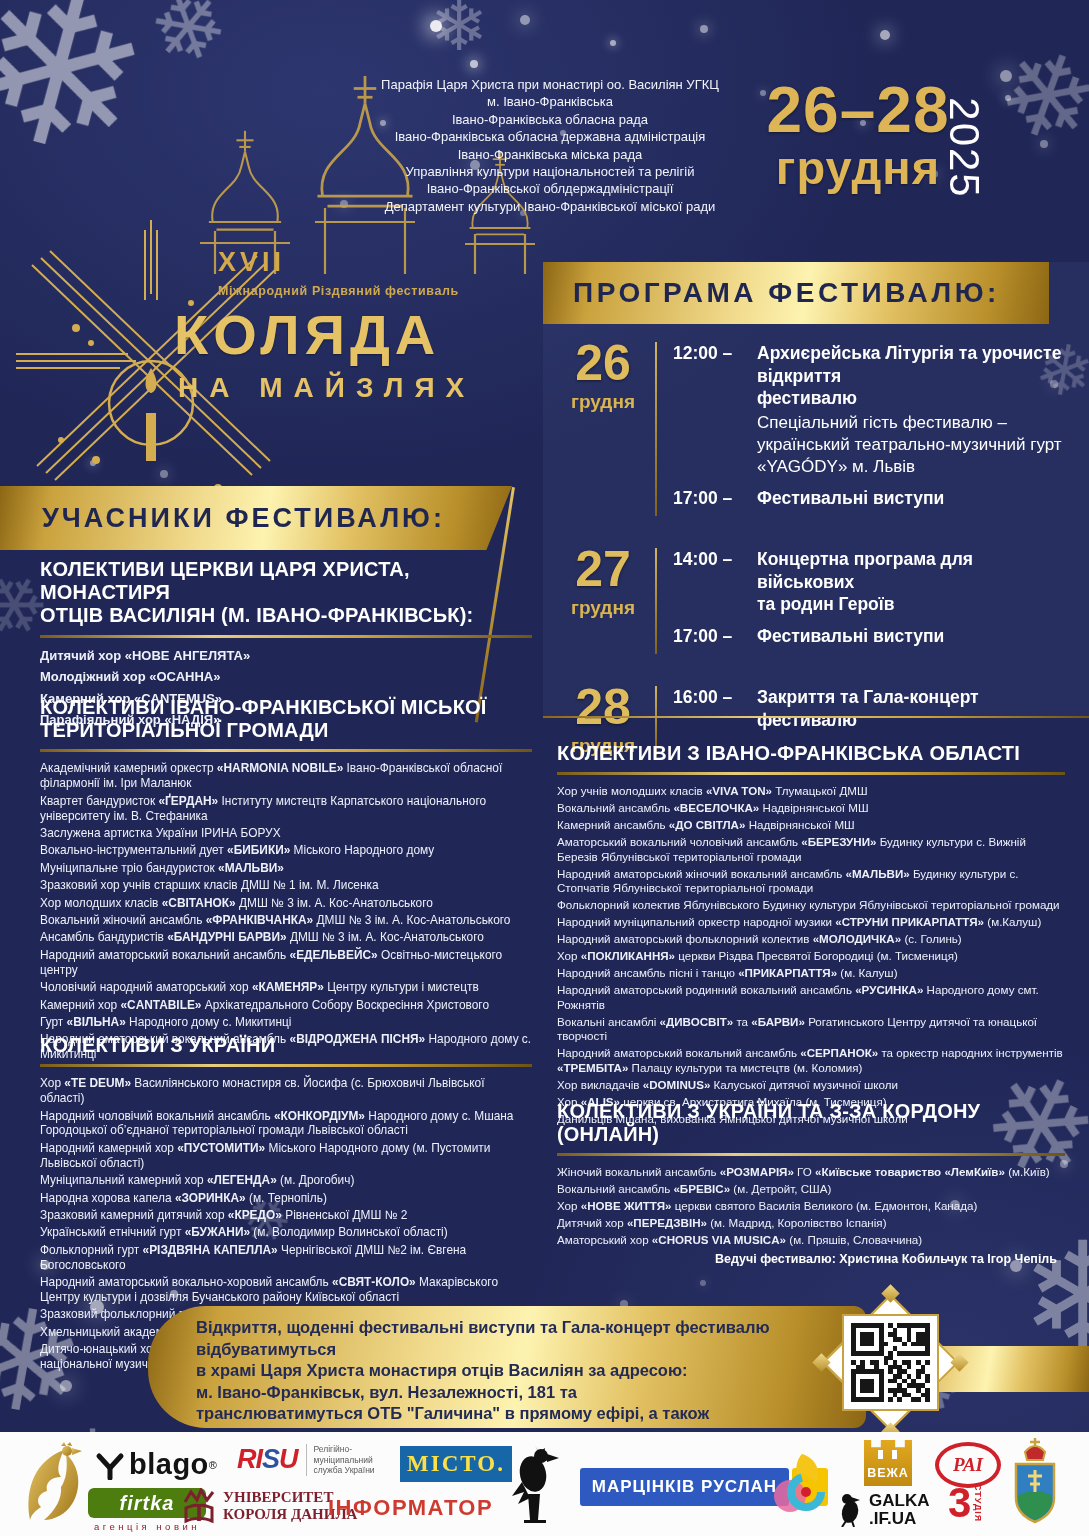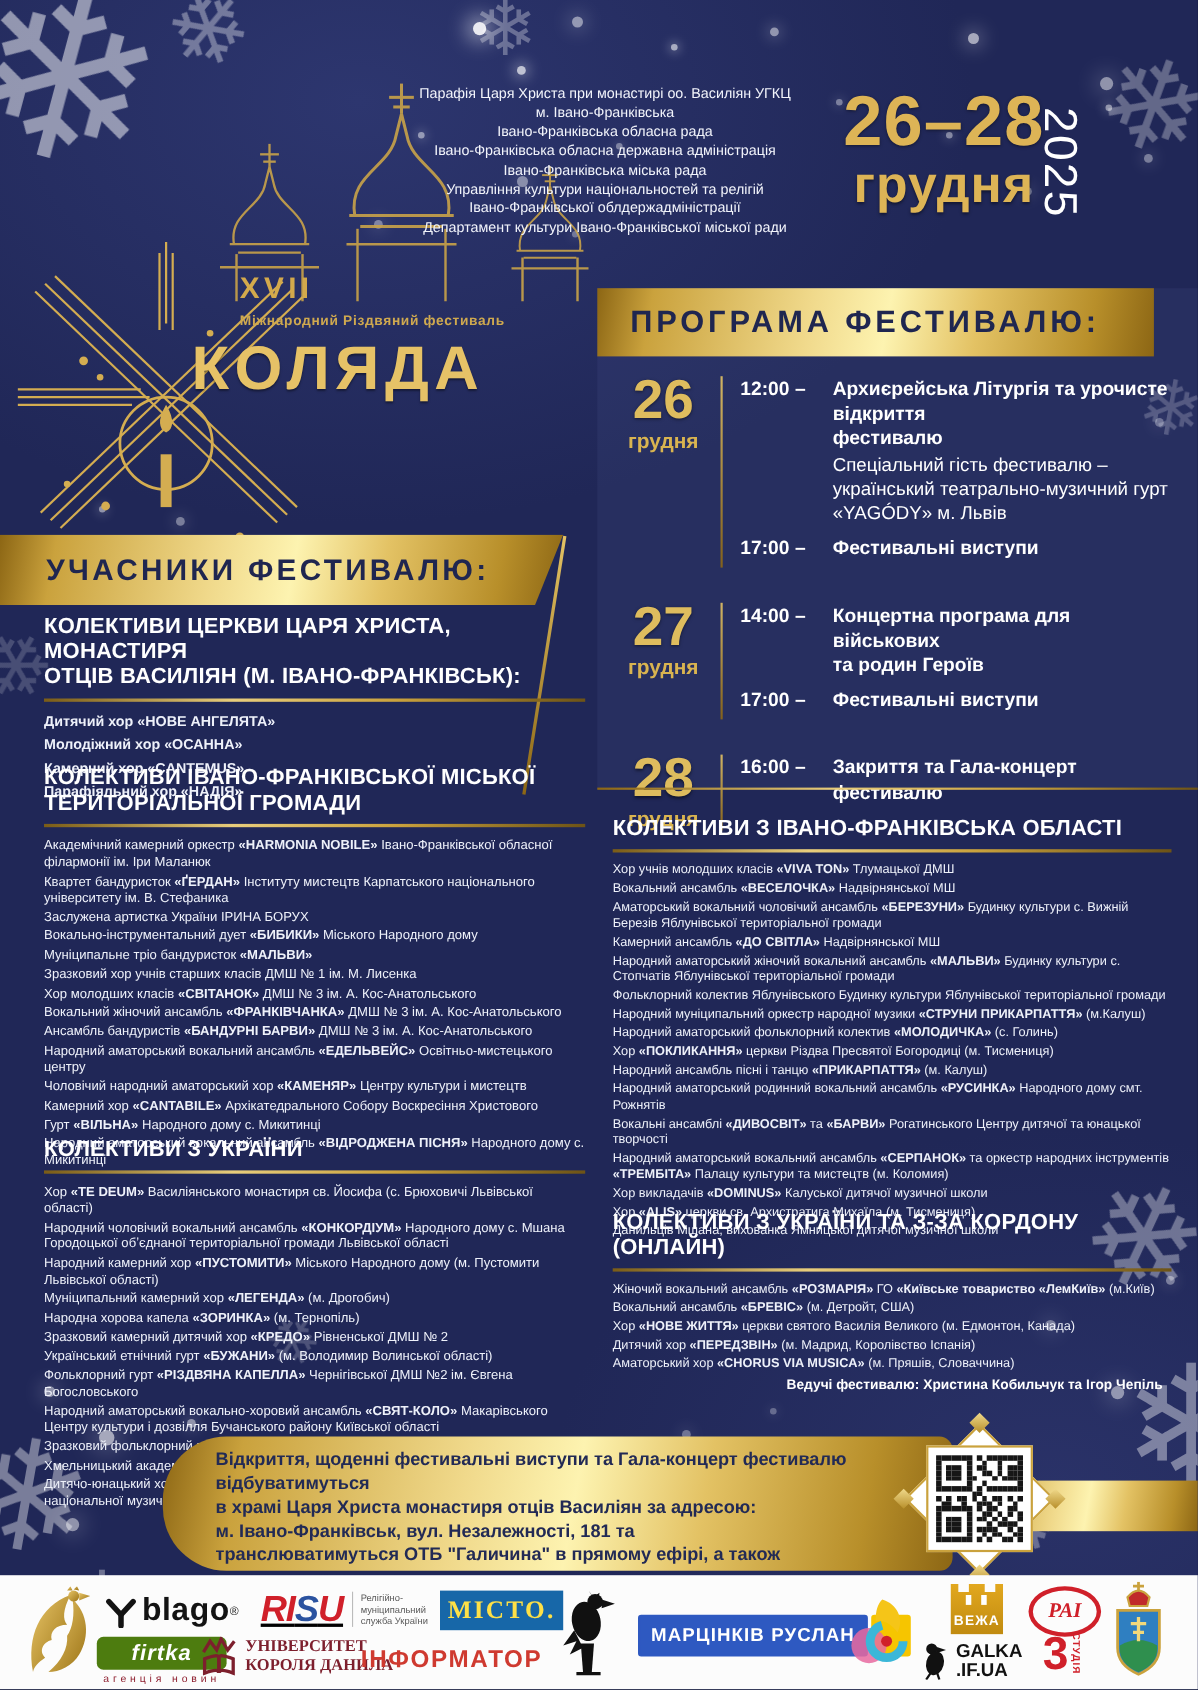--- a/index.html
+++ b/index.html
@@ -60,21 +60,21 @@
   .qr div{background:transparent;}
   .qr div.b{background:#161616;}
   
   .strip{background:#fcfcfc;}
   .logo{position:absolute;}
   .blago-text{font-size:29px;font-weight:800;color:#131313;letter-spacing:.5px;}
   .blago-reg{font-size:11px;color:#131313;vertical-align:super;}
   .firtka-box{background:#4d7c0f;border-radius:6px;color:#fff;font-weight:800;font-style:italic;font-size:20px;
     width:118px;height:30px;display:flex;align-items:center;justify-content:center;letter-spacing:1px;}
   .firtka-sub{color:#8e1f2f;font-size:9.5px;letter-spacing:3.5px;text-align:center;margin-top:3px;}
-  .risu-text{font-size:33px;font-weight:900;font-style:italic;letter-spacing:-1px;text-decoration:underline;}
+  .risu-text{font-size:27px;font-weight:900;font-style:italic;letter-spacing:-1px;}
   .risu-sub{font-size:8.5px;line-height:10.5px;color:#5a5a5a;white-space:pre-line;border-left:1px solid #bbb;padding-left:7px;}
   .ukd-text{color:#7d1f2d;font-weight:800;font-size:15px;line-height:17px;font-family:"Liberation Serif",serif;}
   .misto-box{background:#1767a8;color:#fde047;width:112px;height:36px;display:flex;align-items:center;justify-content:center;
     font-family:"Liberation Serif",serif;font-weight:700;font-size:23px;letter-spacing:2px;}
   .informator{color:#cf3a30;font-weight:800;font-size:22px;letter-spacing:1.5px;}
   .marts-box{background:#2e59c1;border:2px solid #2e59c1;border-radius:3px;color:#fff;font-weight:800;font-size:17px;
     letter-spacing:1px;width:205px;height:34px;display:flex;align-items:center;justify-content:center;}
   .marts-yellow{background:#f6c500;width:36px;height:38px;border-radius:3px;margin-left:3px;}
   .vezha-box{background:linear-gradient(#e2a81f,#c08a10);width:48px;height:46px;position:relative;
     clip-path:polygon(0 0,15% 0,15% 16%,35% 16%,35% 0,65% 0,65% 16%,85% 16%,85% 0,100% 0,100% 100%,0 100%);}
@@ -206,20 +206,21 @@
 
   <div class="abs" style="left:748px;top:78px;width:220px;text-align:center;">
     <div class="date-range">26–28</div>
     <div class="date-month">грудня</div>
   </div>
   <div class="abs year-v" style="left:895px;top:125px;width:140px;height:46px;">2025</div>
 
   <div class="abs edition" style="left:218px;top:247px;">XVII</div>
   <div class="abs fest-sub" style="left:218px;top:284px;width:330px;">Міжнародний Різдвяний фестиваль</div>
   <div class="abs title1" style="left:174px;top:302px;">КОЛЯДА</div>
+  <div class="abs title2" style="left:178px;top:372px;">НА МАЙЗЛЯХ</div>
 
   <div class="abs panel" style="left:543px;top:262px;width:546px;height:456px;"></div>
   <div class="abs gold-banner" style="left:543px;top:262px;width:506px;height:62px;">
     <div class="banner-text" style="font-size:28px;letter-spacing:3.5px;line-height:62px;padding-left:30px;">ПРОГРАМА ФЕСТИВАЛЮ:</div>
   </div>
   <div class="abs" id="program-days" style="left:557px;top:340px;width:512px;">
       <div class="day-row">
         <div class="day-col">
           <div class="day-num">26</div>
           <div class="day-month">грудня</div>
@@ -341,22 +342,22 @@
         </div>
       </section>
     </div>
   <div class="abs" id="participants-right" style="left:557px;top:0;width:508px;height:1536px;">
       <section class="psec items-xs" style="top: 742px;">
         <div class="sec-title">КОЛЕКТИВИ З ІВАНО-ФРАНКІВСЬКА ОБЛАСТІ</div>
         <div class="sec-underline"></div>
         <div>
           <div class="pitem">Хор учнів молодших класів <b>«VIVA TON»</b> Тлумацької ДМШ</div>
           <div class="pitem">Вокальний ансамбль <b>«ВЕСЕЛОЧКА»</b> Надвірнянської МШ</div>
+          <div class="pitem">Камерний ансамбль <b>«ДО СВІТЛА»</b> Надвірнянської МШ</div>
           <div class="pitem">Аматорський вокальний чоловічий ансамбль <b>«БЕРЕЗУНИ»</b> Будинку культури с. Вижній Березів Яблунівської територіальної громади</div>
-          <div class="pitem">Камерний ансамбль <b>«ДО СВІТЛА»</b> Надвірнянської МШ</div>
           <div class="pitem">Народний аматорський жіночий вокальний ансамбль <b>«МАЛЬВИ»</b> Будинку культури с. Стопчатів Яблунівської територіальної громади</div>
           <div class="pitem">Фольклорний колектив Яблунівського Будинку культури Яблунівської територіальної громади</div>
           <div class="pitem">Народний муніципальний оркестр народної музики <b>«СТРУНИ ПРИКАРПАТТЯ»</b> (м.Калуш)</div>
           <div class="pitem">Народний аматорський фольклорний колектив <b>«МОЛОДИЧКА»</b> (с. Голинь)</div>
           <div class="pitem">Хор <b>«ПОКЛИКАННЯ»</b> церкви Різдва Пресвятої Богородиці (м. Тисмениця)</div>
           <div class="pitem">Народний ансамбль пісні і танцю <b>«ПРИКАРПАТТЯ»</b> (м. Калуш)</div>
           <div class="pitem">Народний аматорський родинний вокальний ансамбль <b>«РУСИНКА»</b> Народного дому смт. Рожнятів</div>
           <div class="pitem">Вокальні ансамблі <b>«ДИВОСВІТ»</b> та <b>«БАРВИ»</b> Рогатинського Центру дитячої та юнацької творчості</div>
           <div class="pitem">Народний аматорський вокальний ансамбль <b>«СЕРПАНОК»</b> та оркестр народних інструментів <b>«ТРЕМБІТА»</b> Палацу культури та мистецтв (м. Коломия)</div>
           <div class="pitem">Хор викладачів <b>«DOMINUS»</b> Калуської дитячої музичної школи</div>

